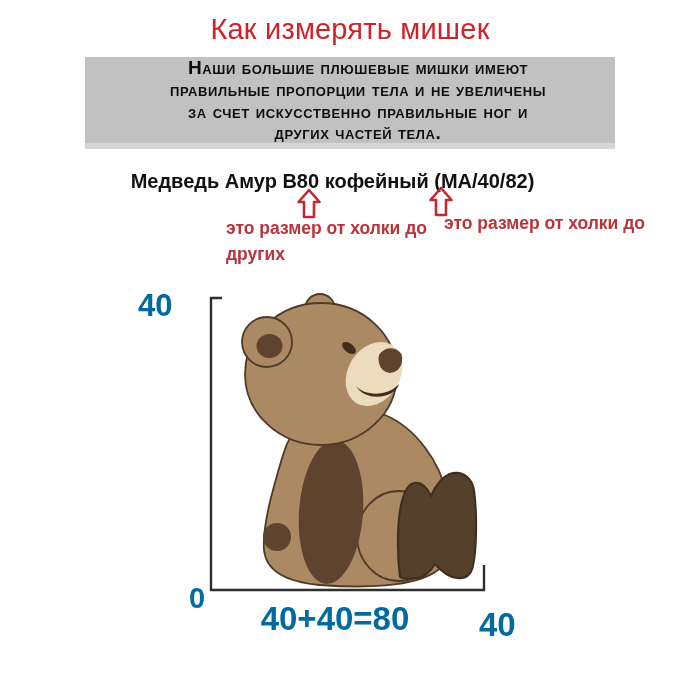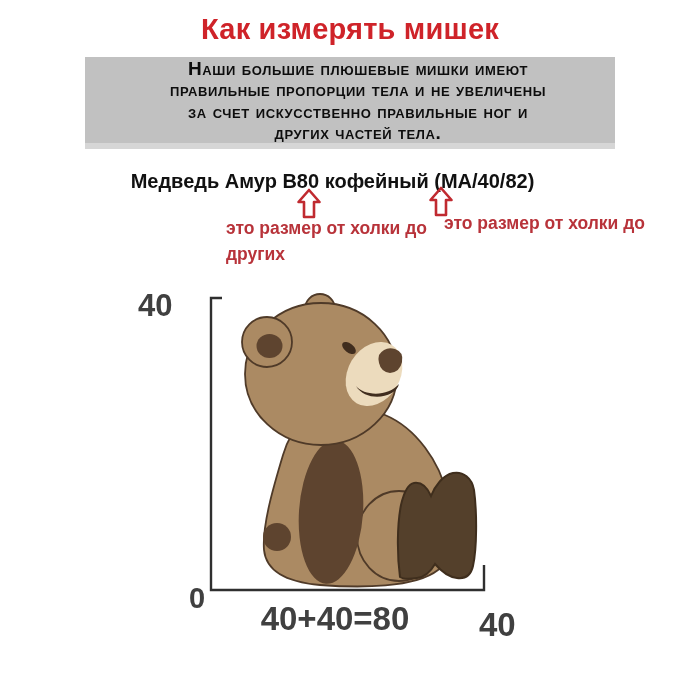--- a/index.html
+++ b/index.html
@@ -7,43 +7,43 @@
     --banner-bg:#c1c1c1; --banner-text:#0d0d0d; --axis-color:#2f2f2f;
     --bear-body:#ab8a63; --bear-dark:#5e442f; --bear-muzzle:#ecdbbd;
     --bear-outline:#4f3a28; --bear-foot:#54402b; --text-black:#111111;
   }
   *{margin:0;padding:0;box-sizing:border-box;}
   html,body{width:700px;height:700px;background:#ffffff;overflow:hidden;}
   body{font-family:"Liberation Sans",sans-serif;position:relative;}
   .abs{position:absolute;}
   .page-title{
     left:0;top:13px;width:700px;text-align:center;
-    font-size:29px;font-weight:bold;color:var(--title-red);letter-spacing:0.2px;
+    font-size:29px;font-weight:normal;color:var(--title-red);letter-spacing:0.2px;
   }
   .banner{
     left:85px;top:57px;width:530px;height:92px;
     background:linear-gradient(var(--banner-bg) 0 93%,#d6d6d6 93% 100%);
-    display:flex;flex-direction:column;justify-content:center;align-items:center;
+    display:flex;flex-direction:column;justify-content:space-between;align-items:center;
     padding-bottom:5px;
     padding-left:16px;
   }
   .banner-line{
     font-variant-caps:small-caps;font-weight:bold;color:var(--banner-text);
     font-size:19px;line-height:21.5px;letter-spacing:0.6px;white-space:nowrap;
   }
   .product-label{
     left:0;top:170px;width:665px;text-align:center;
     font-size:20px;font-weight:bold;color:var(--text-black);
   }
   .annotation{
     font-size:17.5px;font-weight:bold;color:var(--annotation-red);line-height:26px;margin-left:17px;
   }
   .annotation-left{left:209px;top:215px;}
   .annotation-right{left:427px;top:210px;}
-  .num-label{font-weight:bold;color:#404040;}
+  .num-label{font-weight:bold;color:#0369a1;}
   .lbl-40-left{left:138px;top:288px;font-size:31px;}
   .lbl-0{left:189px;top:582px;font-size:29px;}
   .lbl-sum{left:235px;top:600px;width:200px;text-align:center;font-size:33px;}
   .lbl-40-right{left:479px;top:606px;font-size:33px;}
   svg{display:block;}
   .bracket{stroke:var(--axis-color);stroke-width:2.4;fill:none;}
   .arrow-ico{stroke:var(--arrow-red);stroke-width:2.6;fill:none;stroke-linejoin:round;}
   .f-body{fill:var(--bear-body);stroke:var(--bear-outline);stroke-width:1.8;}
   .f-dark{fill:var(--bear-dark);stroke:none;}
   .f-darker{fill:#402d1e;stroke:none;}

